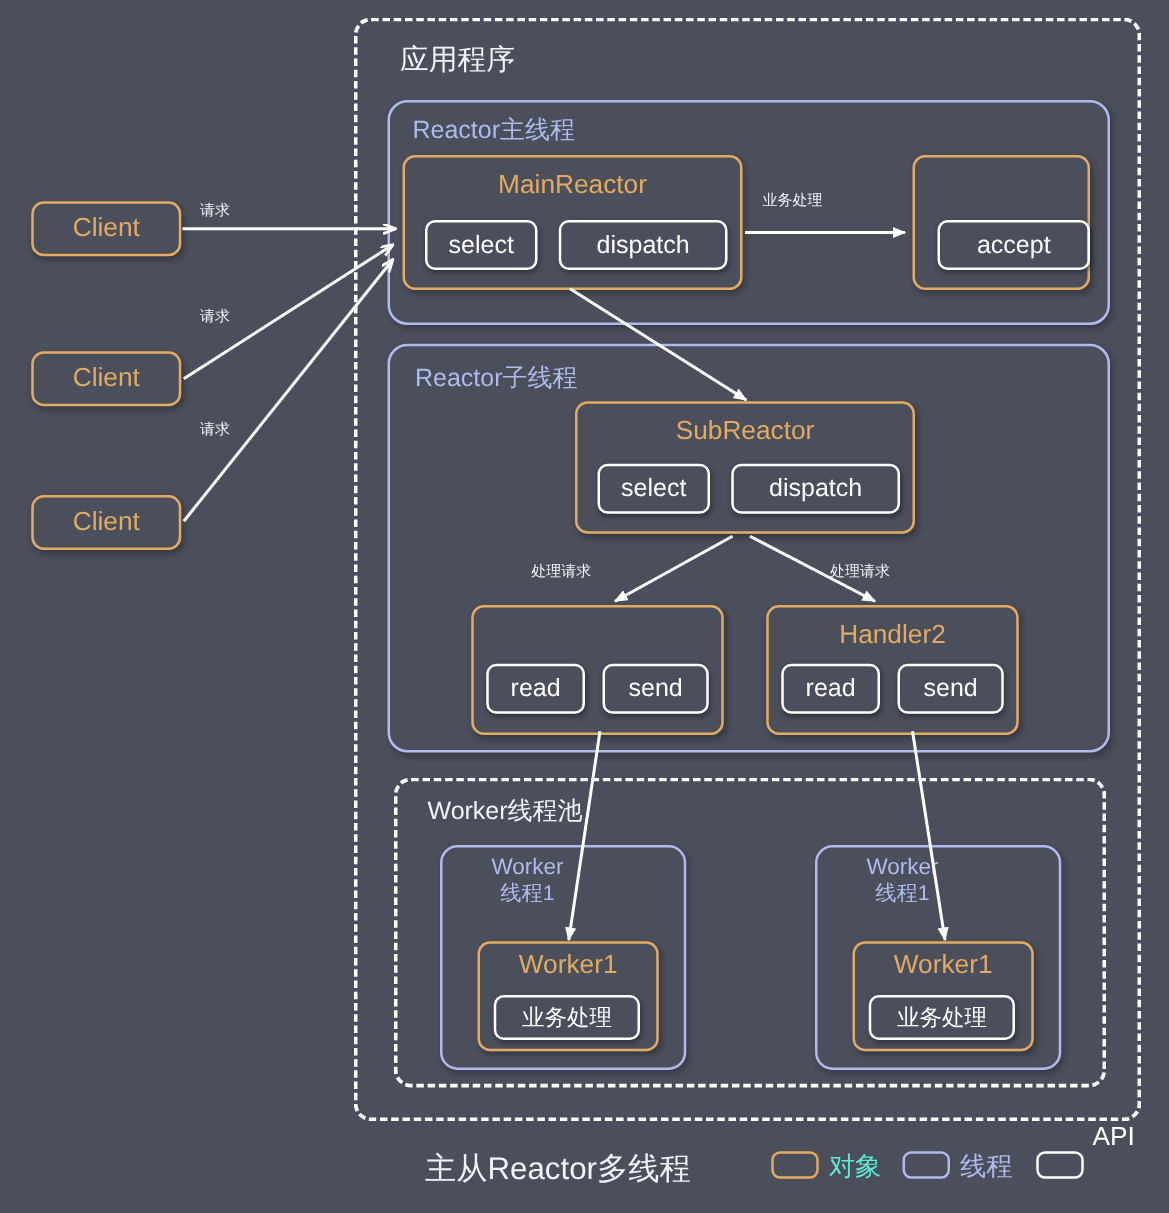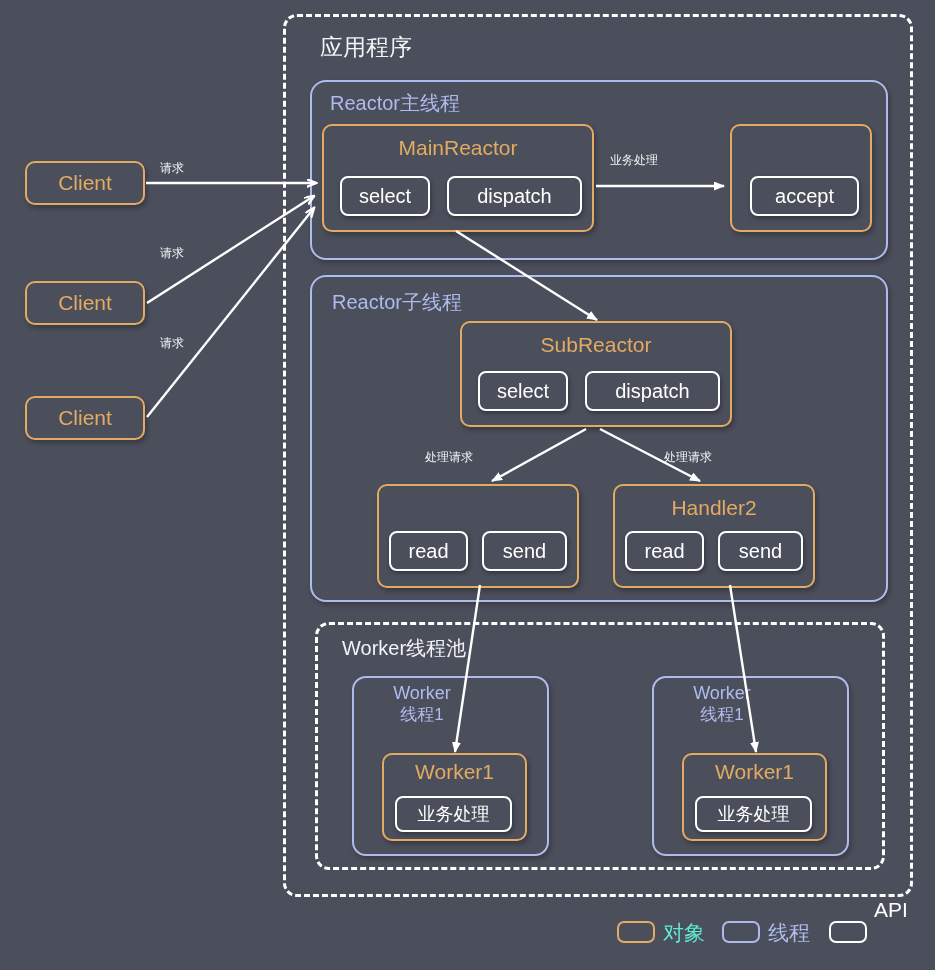--- a/index.html
+++ b/index.html
@@ -70,21 +70,21 @@
   <div class="box obj" style="left:322px;top:124px;width:272px;height:108px;"></div>
   <div class="lbl obj-title ctr" style="left:322px;top:134px;width:272px;height:28px;">MainReactor</div>
   <div class="box api ctr" style="left:340px;top:176px;width:90px;height:40px;">
     <span class="api-text">select</span>
   </div>
   <div class="box api ctr" style="left:447px;top:176px;width:135px;height:40px;">
     <span class="api-text">dispatch</span>
   </div>
 
   <div class="box obj" style="left:730px;top:124px;width:142px;height:108px;"></div>
-  <div class="box api ctr" style="left:750px;top:176px;width:109px;height:40px;">
+  <div class="box api ctr" style="left:750px;top:176px;width:122px;height:40px;">
     <span class="api-text">accept</span>
   </div>
   <div class="lbl edge-lbl" style="left:610px;top:152px;">业务处理</div>
 
   <div class="box thread" style="left:310px;top:275px;width:578px;height:327px;border-radius:16px;"></div>
   <div class="lbl thread-title" style="left:332px;top:289px;">Reactor子线程</div>
 
   <div class="box obj" style="left:460px;top:321px;width:272px;height:106px;"></div>
   <div class="lbl obj-title ctr" style="left:460px;top:331px;width:272px;height:28px;">SubReactor</div>
   <div class="box api ctr" style="left:478px;top:371px;width:90px;height:40px;">
@@ -170,20 +170,21 @@
       <path d="M586,429 L492,481" marker-end="url(#ahf)"></path>
 
       <path d="M600,429 L700,481" marker-end="url(#ahf)"></path>
 
       <path d="M480,585 L455,752" marker-end="url(#ahf)"></path>
 
       <path d="M730,585 L756,752" marker-end="url(#ahf)"></path>
     </g>
   </svg>
 
+  <div class="lbl white-title" style="left:340px;top:918px;font-size:25px;">主从Reactor多线程</div>
 
   <div class="legend-sw o" style="left:617px;top:921px;"></div>
   <div class="legend-txt o" style="left:663px;top:919px;">对象</div>
 
   <div class="legend-sw b" style="left:722px;top:921px;"></div>
   <div class="legend-txt b" style="left:768px;top:919px;">线程</div>
 
   <div class="legend-sw w" style="left:829px;top:921px;"></div>
   <div class="legend-txt w" style="left:874px;top:898px;text-align:center;">API</div>
 

